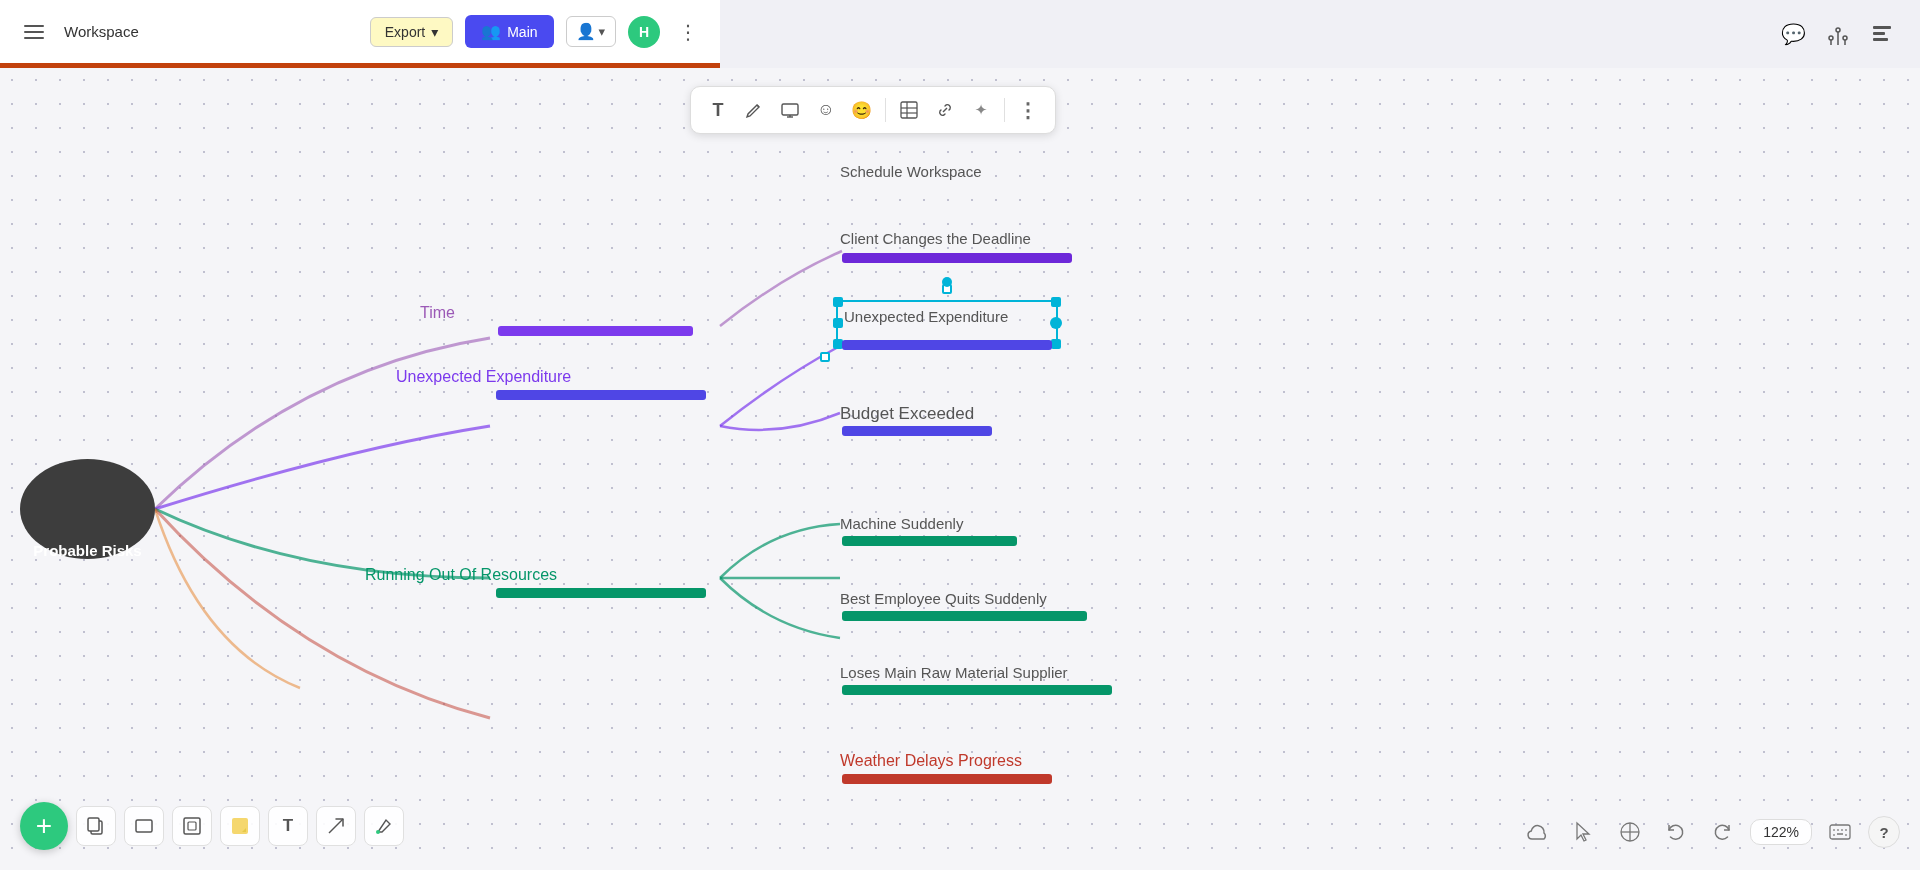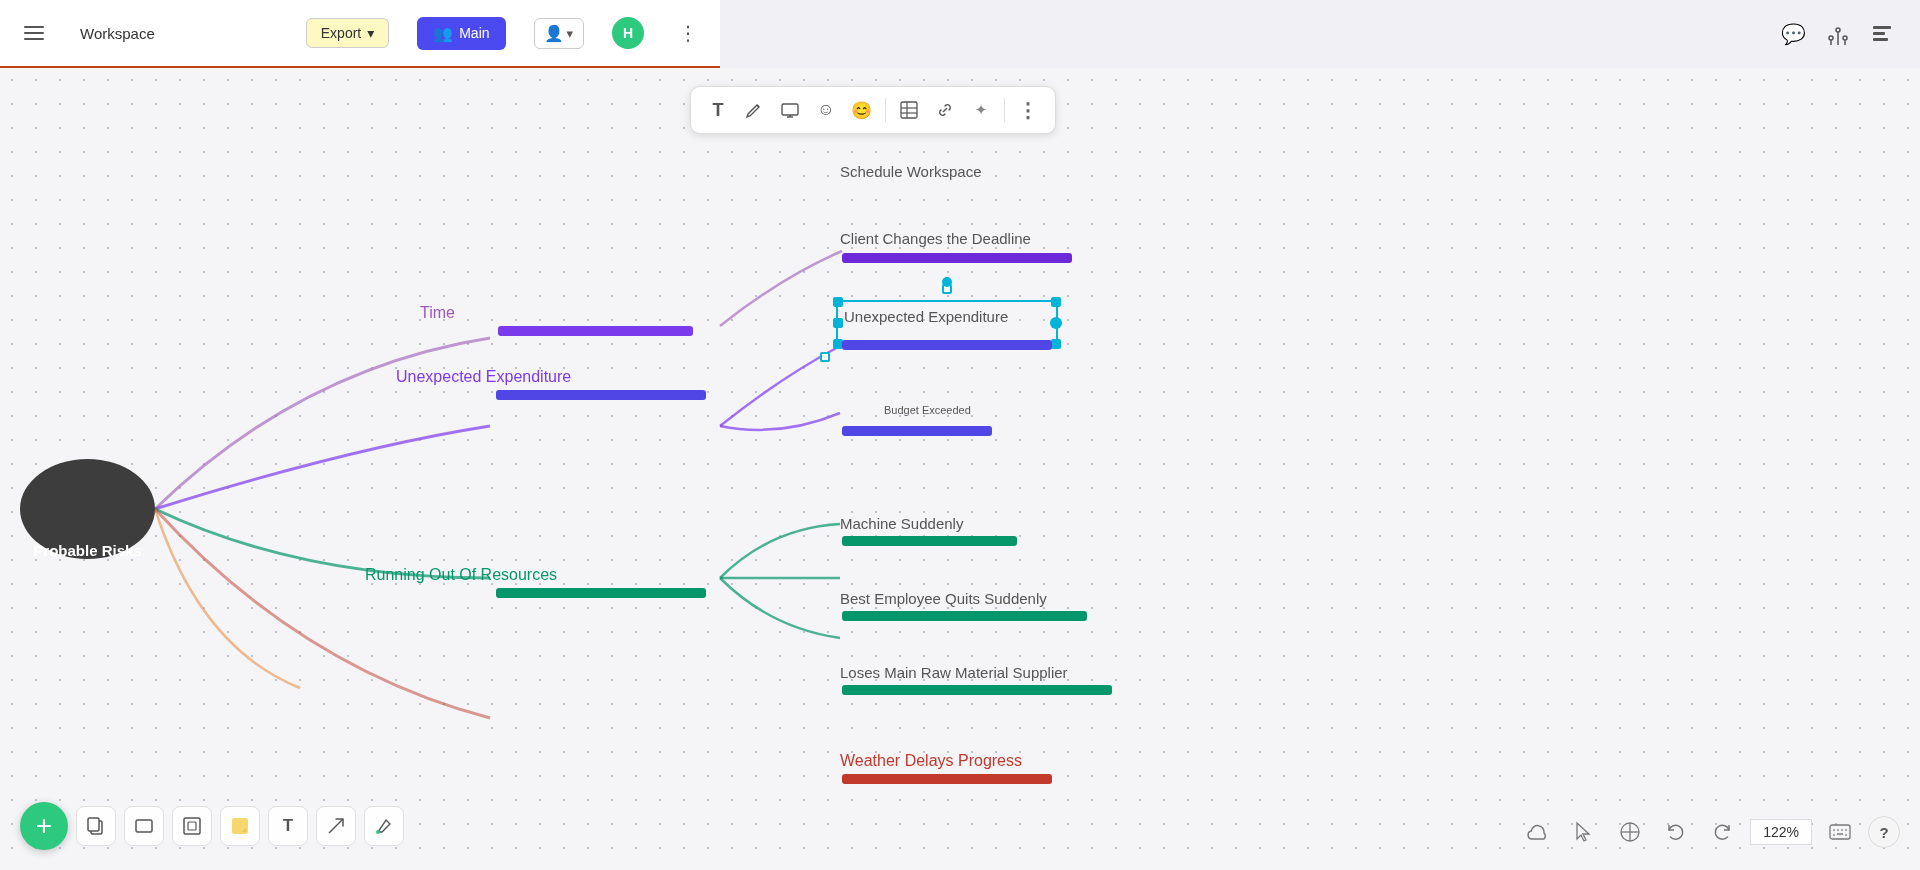--- a/index.html
+++ b/index.html
@@ -1,22 +1,22 @@
 <!DOCTYPE html>
 <html><head>
   <meta charset="utf-8">
   <style>
     * { box-sizing: border-box; margin: 0; padding: 0; }
     body { font-family: 'Segoe UI', Arial, sans-serif; background: #f0f0f5; width: 1920px; height: 870px; overflow: hidden; position: relative; }
 
     
     #header {
       position: absolute; top: 0; left: 0; width: 720px; height: 68px;
-      background: #fff; border-bottom: 2px solid #c2410c;
-      display: flex; align-items: center; gap: 28px; padding: 0 16px;
+      background: #fff; border-bottom: 5px solid #c2410c;
+      display: flex; align-items: center; gap: 12px; padding: 0 16px;
       z-index: 100;
     }
     .menu-btn {
       width: 36px; height: 36px; display: flex; flex-direction: column;
       justify-content: center; align-items: center; gap: 4px; cursor: pointer;
       border: none; background: none;
     }
     .menu-line { width: 20px; height: 2px; background: #555; border-radius: 1px; }
     .workspace-title {
       font-size: 15px; color: #333; font-weight: 500;
@@ -106,21 +106,21 @@
       position: absolute; bottom: 20px; right: 20px;
       display: flex; align-items: center; gap: 10px;
       z-index: 100;
     }
     .br-btn {
       width: 36px; height: 36px; display: flex; align-items: center; justify-content: center;
       border: none; background: none; cursor: pointer; font-size: 18px; color: #666;
     }
     .zoom-display {
       background: rgba(255,255,255,0.9); border: 1px solid #ddd;
-      border-radius: 0; padding: 4px 12px; font-size: 14px; color: #333;
+      border-radius: 10px; padding: 4px 12px; font-size: 14px; color: #333;
       font-weight: 500;
     }
 
     
     #mindmap-svg {
       position: absolute; top: 0; left: 0; width: 100%; height: 100%;
     }
 
     
     .selected-node {
@@ -313,21 +313,21 @@
 
     <div class="sel-rotate-handle" style="bottom: -18px; left: -18px;"></div>
 
     <div style="position:absolute; width:10px; height:10px; background:#00b4d8; border-radius:50%; top:-25px; left:50%; margin-left:-5px;"></div>
   </div>
   <div class="node-label" style="left: 844px; top: 240px; color: #555; font-size: 15px;">
     <span>Unexpected Expenditure</span>
   </div>
   <div class="node-bar" style="left: 842px; top: 272px; width: 210px; background: #4f46e5;"></div>
 
-  <div class="node-label" style="left: 840px; top: 336px; color: #555; font-size: 11px; margin-left: 44px;">
+  <div class="node-label" style="left: 840px; top: 336px; color: #555; font-size: 17px;">
     <span>Budget Exceeded</span>
   </div>
   <div class="node-bar" style="left: 842px; top: 358px; width: 150px; background: #4f46e5;"></div>
 
   <div class="node-label" style="left: 365px; top: 498px; color: #059669; font-size: 16px;">
     <span>Running Out Of Resources</span>
   </div>
   <div class="node-bar" style="left: 496px; top: 520px; width: 210px; background: #059669;"></div>
 
   <div class="node-label" style="left: 840px; top: 447px; color: #555; font-size: 15px;">

